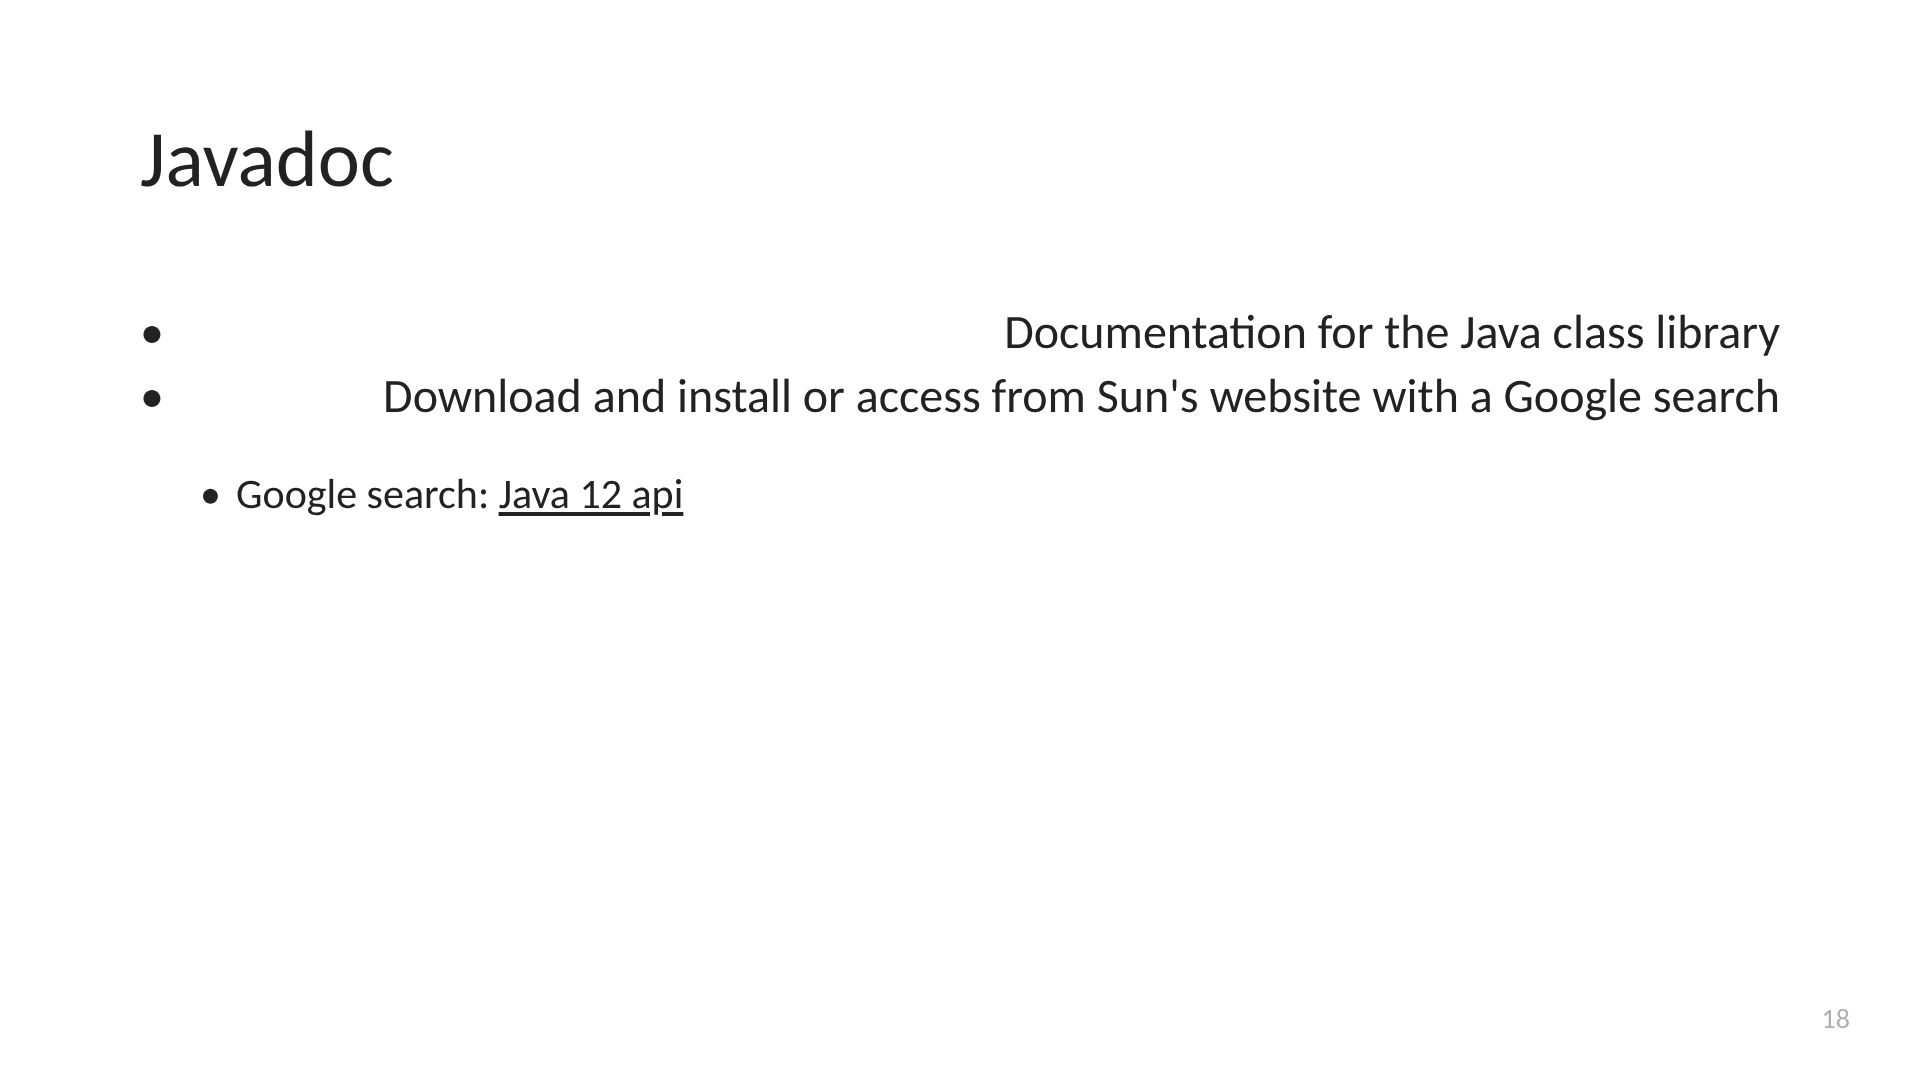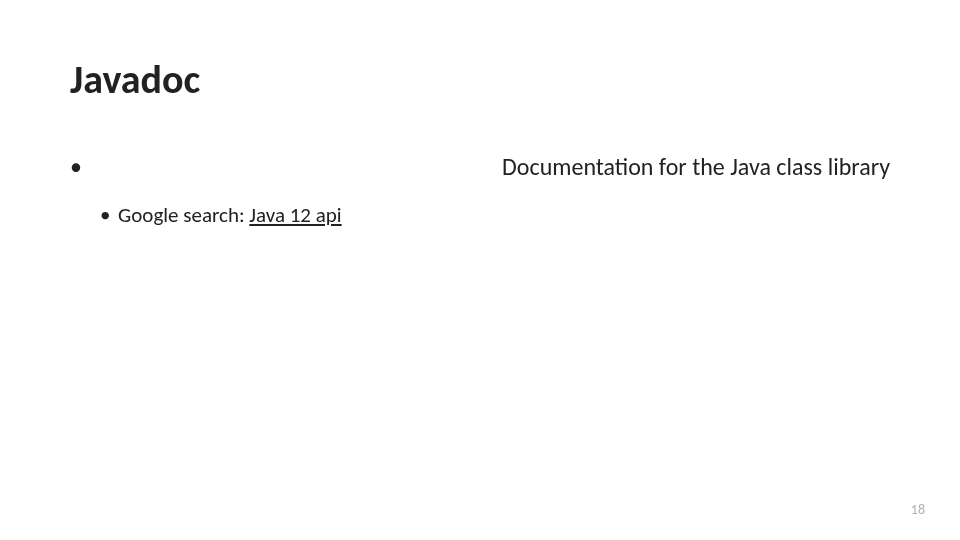--- a/index.html
+++ b/index.html
@@ -16,21 +16,21 @@
       overflow: hidden;
     }
     .slide {
       padding: 55px 70px 40px 70px;
       height: 100%;
       position: relative;
     }
     .title {
       font-family: 'Calibri Light', Calibri, sans-serif;
       font-size: 40px;
-      font-weight: 700;
+      font-weight: 400;
       color: #222;
       margin-bottom: 48px;
     }
     .bullet-list {
       list-style: none;
       text-align: right;
     }
     .bullet-item {
       font-size: 24px;
       color: #222;
@@ -76,20 +76,21 @@
     }
   </style>
 </head>
 <body>
 
 <div class="slide">
   <h1 class="title">Javadoc</h1>
 
   <ul class="bullet-list">
     <li class="bullet-item">Documentation for the Java class library</li>
+    <li class="bullet-item">Download and install or access from Sun's website with a Google search</li>
   </ul>
 
   <ul class="sub-bullet-list">
     <li class="sub-bullet-item">
       <span>Google search: </span><span class="underline">Java 12 api</span>
     </li>
   </ul>
 
 
   <div class="page-number">18</div>

